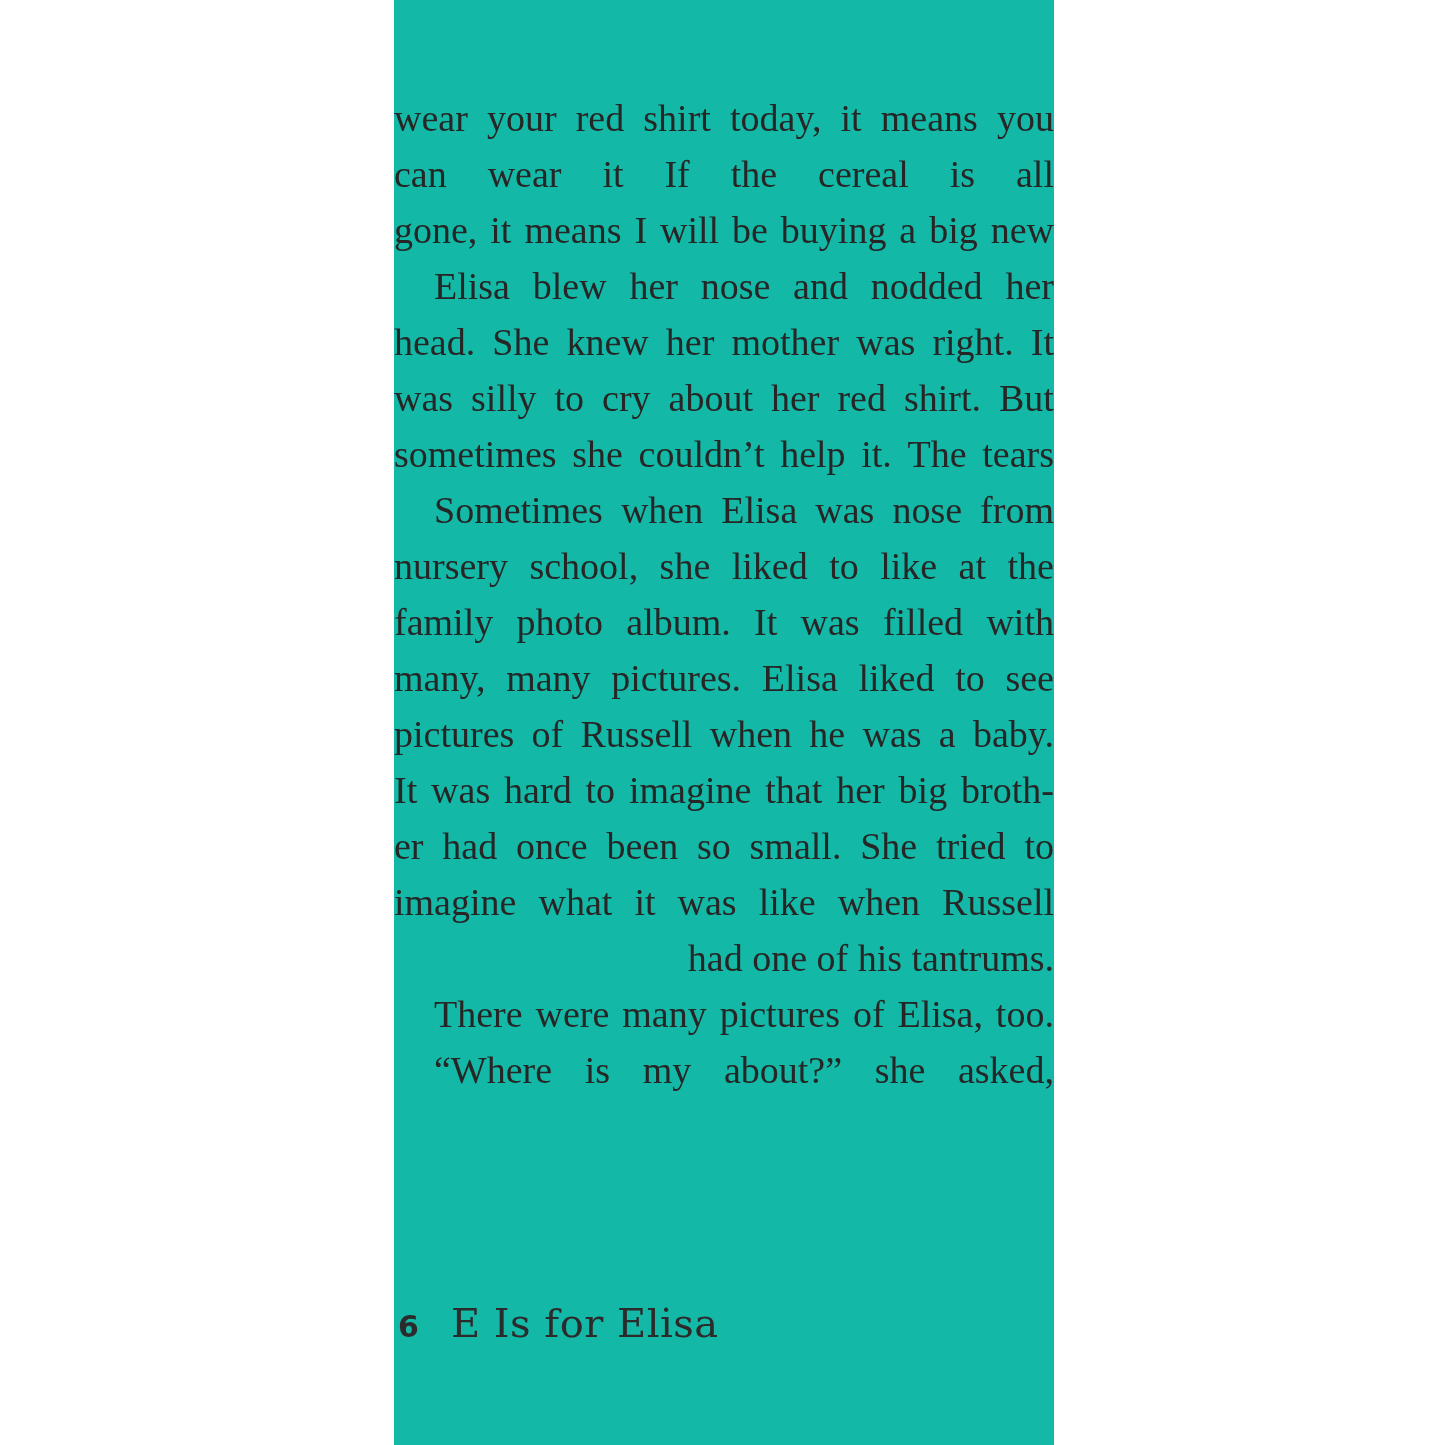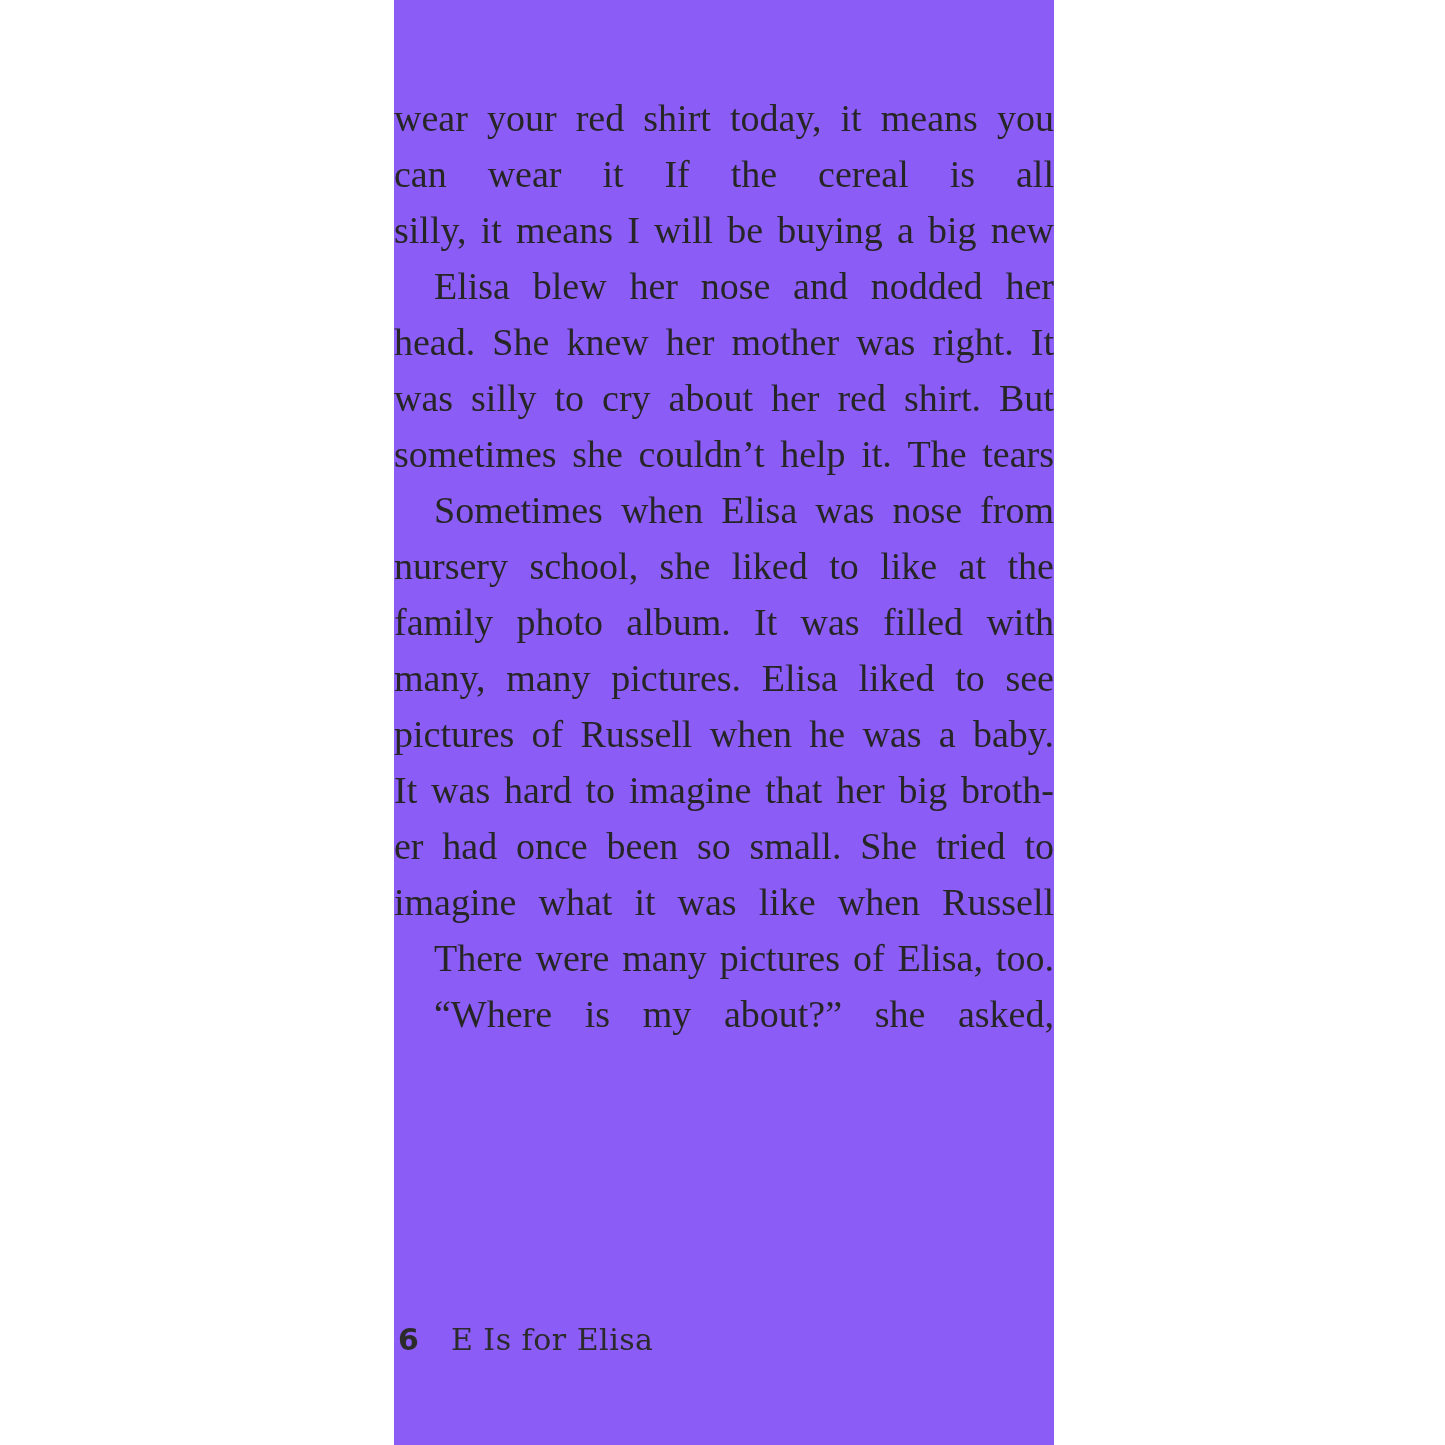--- a/index.html
+++ b/index.html
@@ -51,29 +51,28 @@
     gap: 32px;
     color: #2b2b2b;
   }
   .page-number {
     font-family: "DejaVu Sans", sans-serif;
     font-weight: bold;
     font-size: 30px;
   }
   .running-title {
     font-family: "DejaVu Serif", serif;
-    font-size: 30px;
+    font-size: 40px;
     letter-spacing: 0.5px;
-    margin-top: 22px;
   }
 </style>
 </head>
 <body>
 
-<div class="book-page" style="background: #8b5cf6; text-align: right;">
+<div class="book-page" style="background: #14b8a6; text-align: right;">
   <div class="text-block" style="color: rgb(38, 38, 38);">
       <div class="line just">
         <span>wear</span>
         <span>your</span>
         <span>red</span>
         <span>shirt</span>
         <span>today,</span>
         <span>it</span>
         <span>means</span>
         <span>you</span>
@@ -82,21 +81,21 @@
         <span>can</span>
         <span>wear</span>
         <span>it</span>
         <span>If</span>
         <span>the</span>
         <span>cereal</span>
         <span>is</span>
         <span>all</span>
       </div>
       <div class="line just">
-        <span>silly,</span>
+        <span>gone,</span>
         <span>it</span>
         <span>means</span>
         <span>I</span>
         <span>will</span>
         <span>be</span>
         <span>buying</span>
         <span>a</span>
         <span>big</span>
         <span>new</span>
       </div>
@@ -209,20 +208,21 @@
       </div>
       <div class="line just">
         <span>imagine</span>
         <span>what</span>
         <span>it</span>
         <span>was</span>
         <span>like</span>
         <span>when</span>
         <span>Russell</span>
       </div>
+      <div class="line">had one of his tantrums.</div>
       <div class="line just indent">
         <span>There</span>
         <span>were</span>
         <span>many</span>
         <span>pictures</span>
         <span>of</span>
         <span>Elisa,</span>
         <span>too.</span>
       </div>
       <div class="line just indent">

